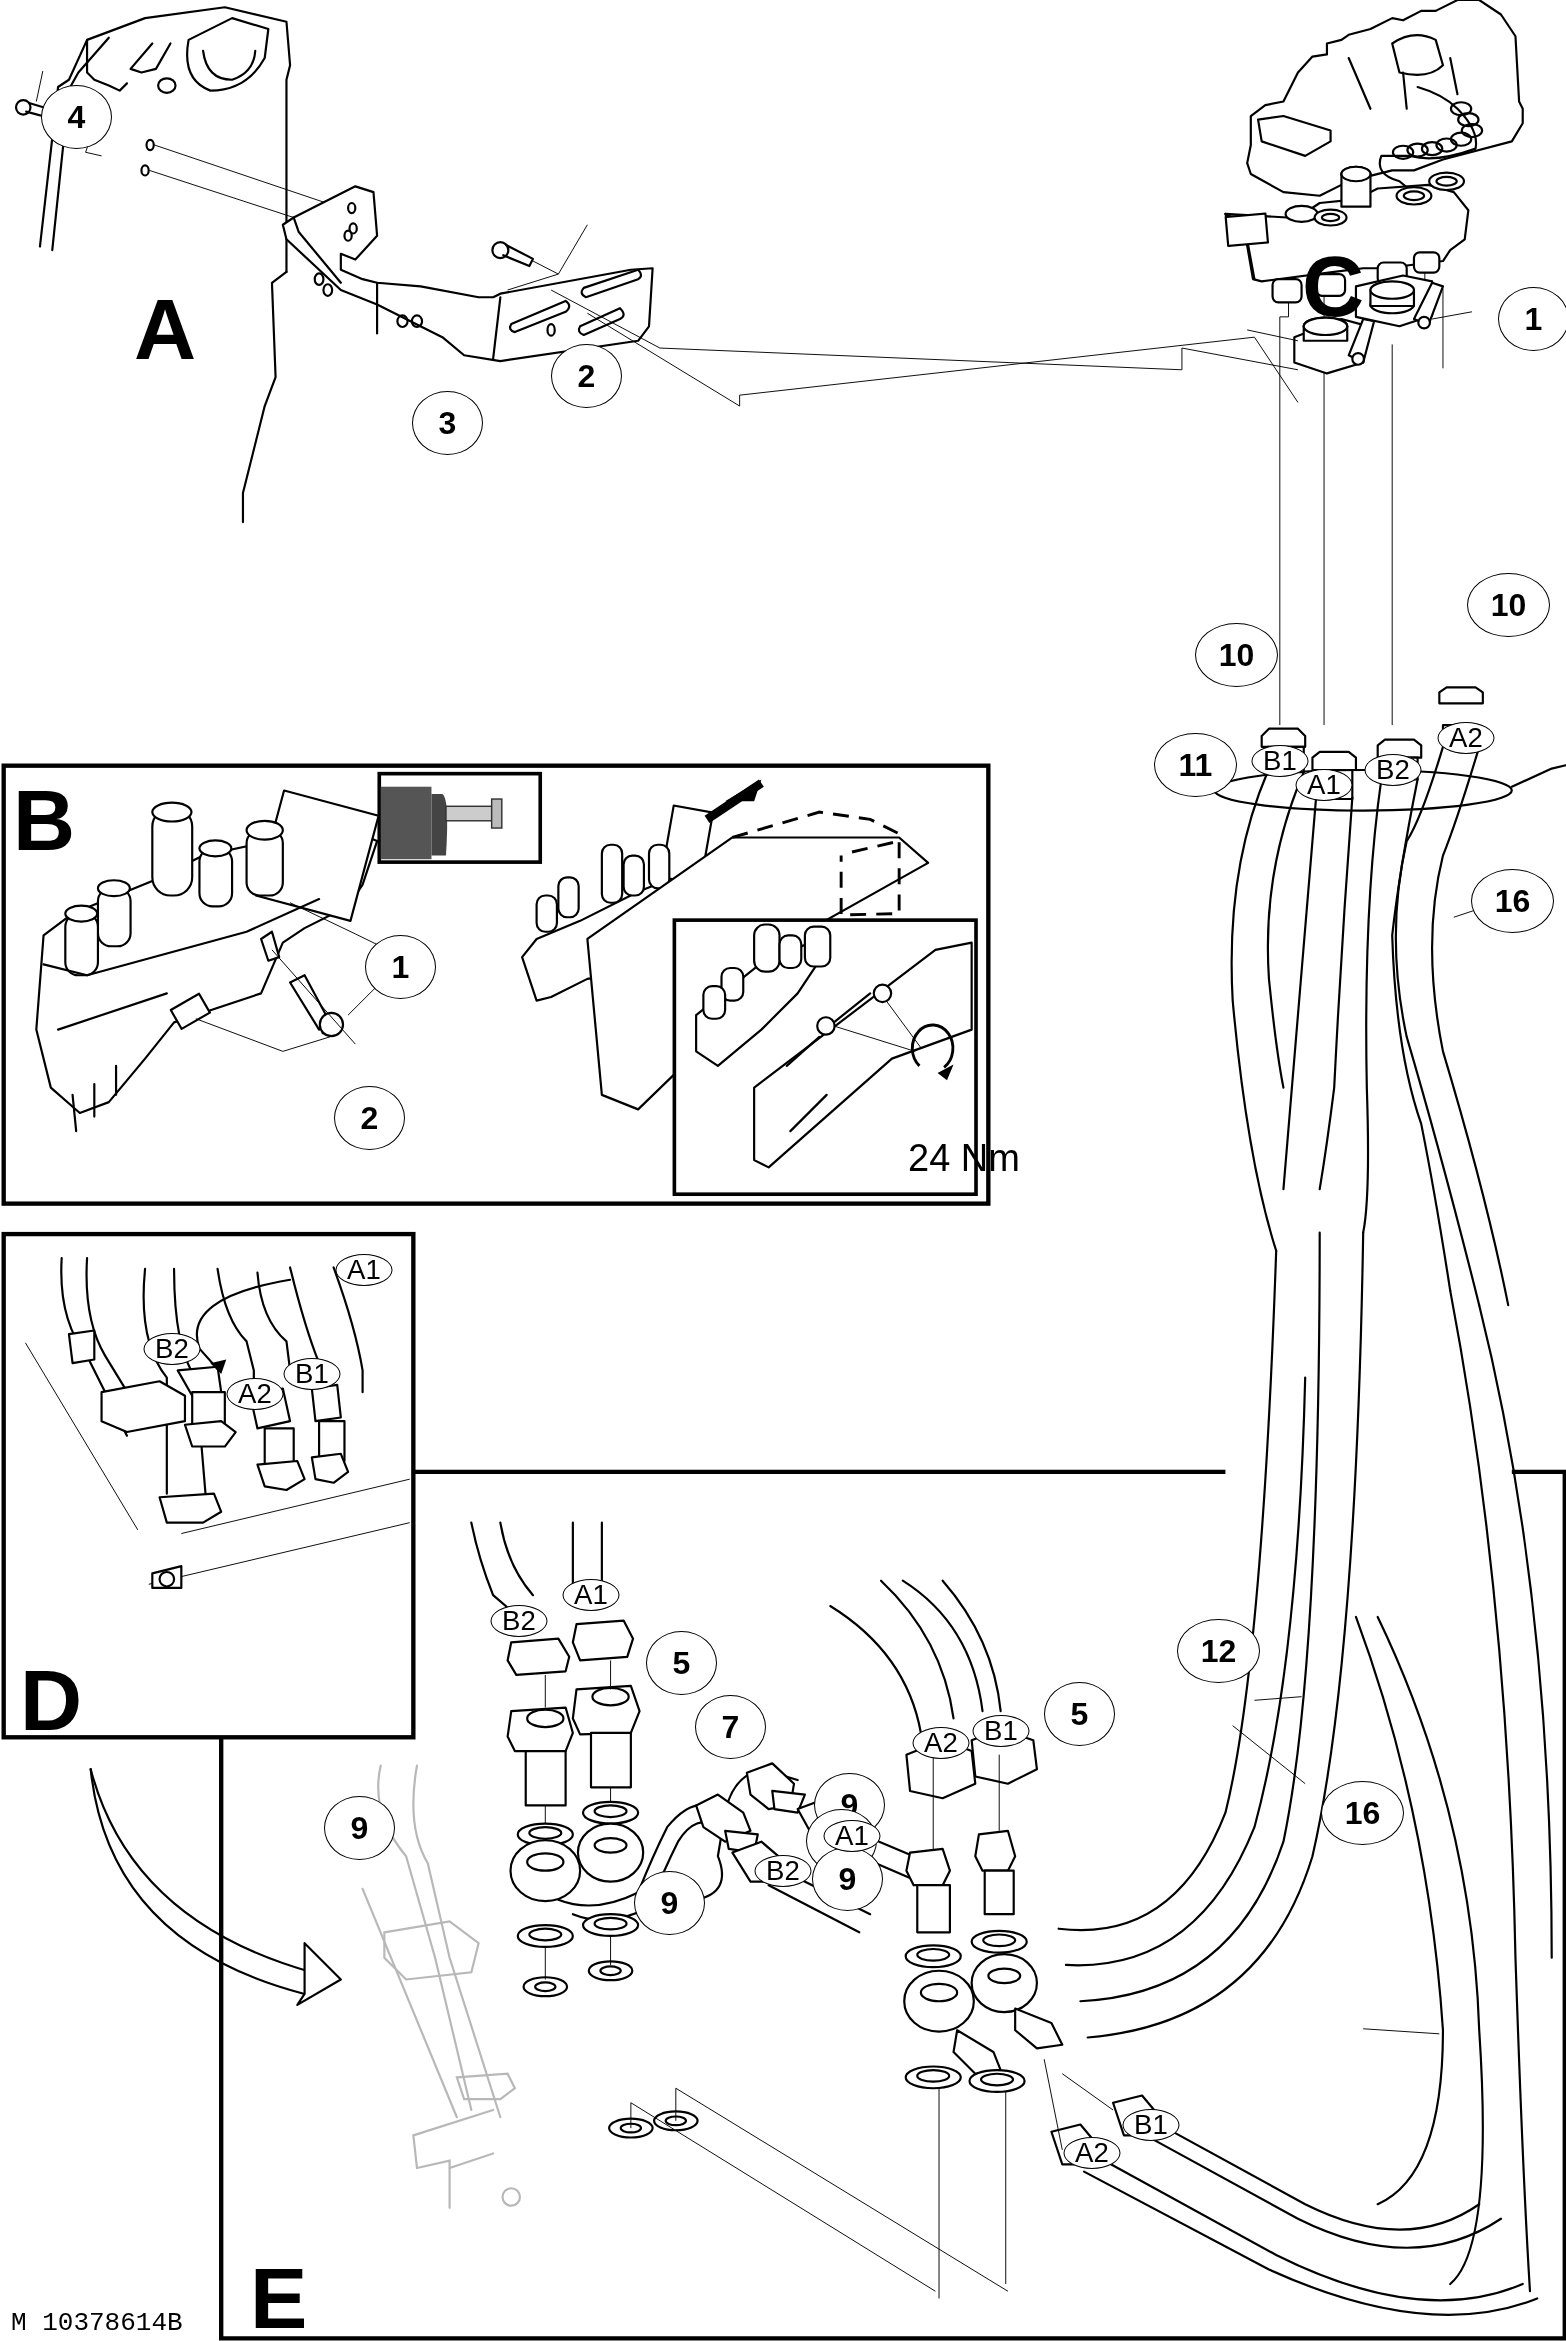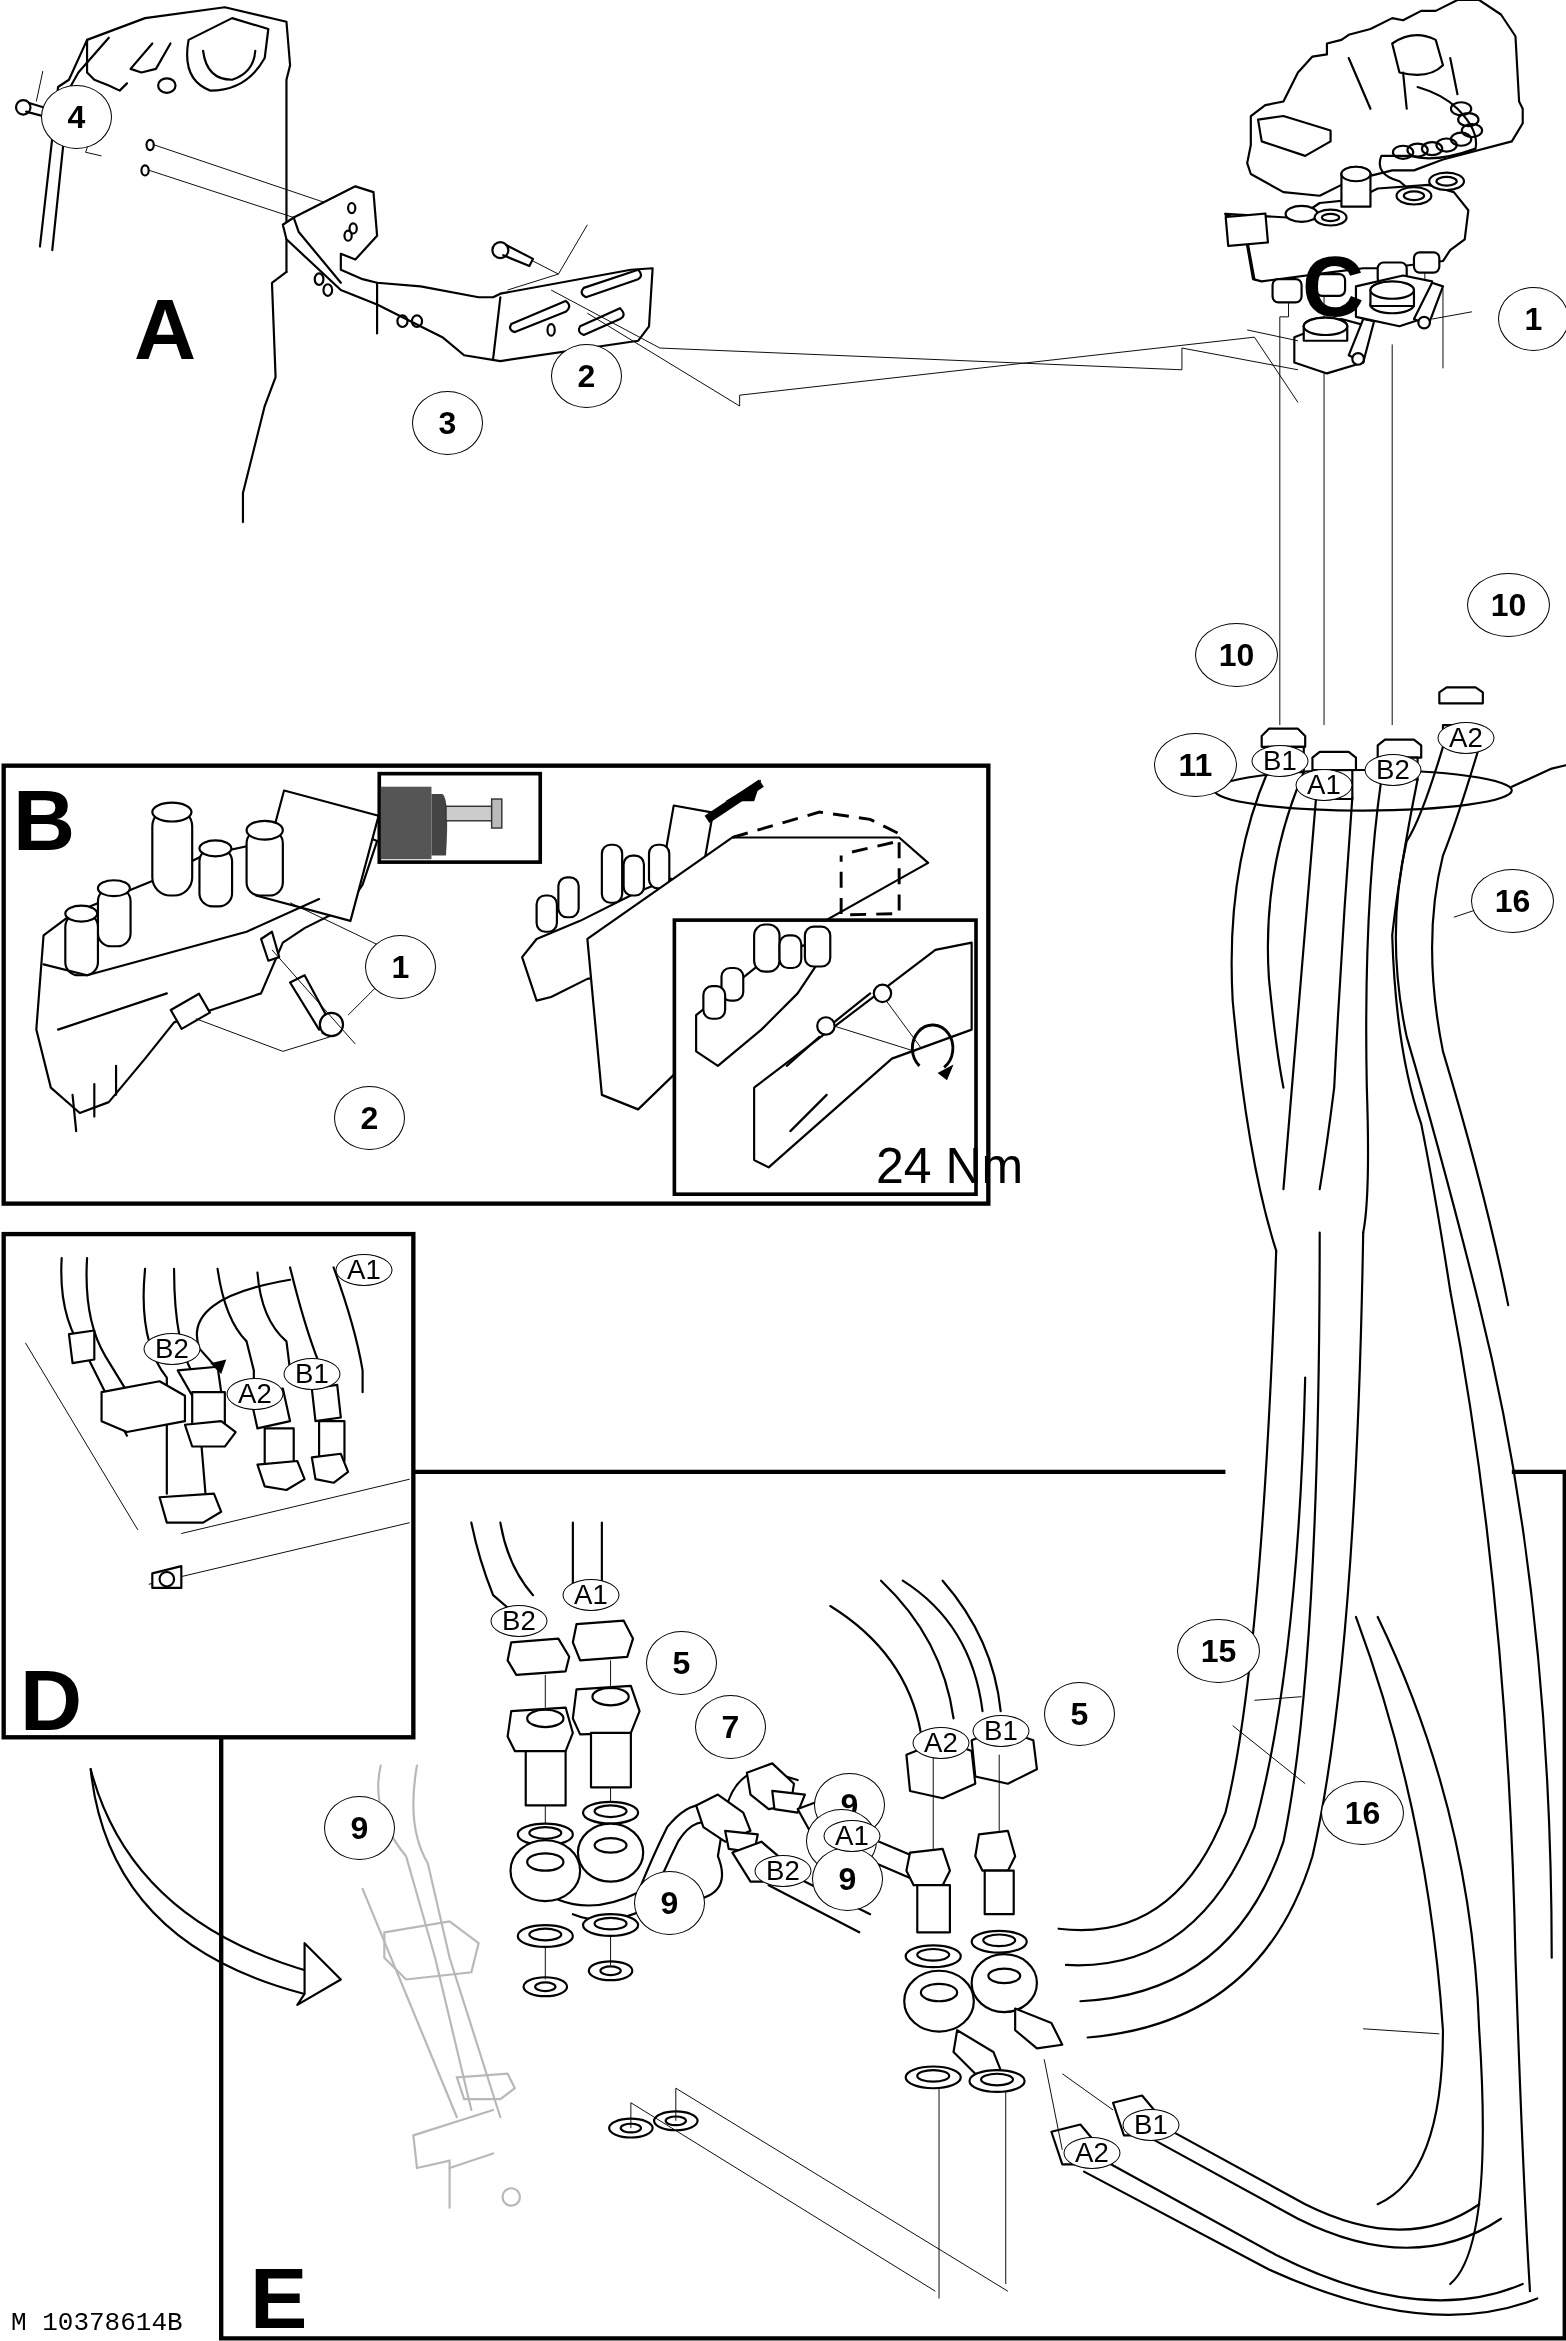--- a/index.html
+++ b/index.html
@@ -15,21 +15,21 @@
   .panel-letter { position: absolute; font-family: "Liberation Sans", sans-serif; font-weight: 700;
                   font-size: 86px; line-height: 1; }
   .callout { position: absolute; width: 71px; height: 64px; margin-left: -36px; margin-top: -32px;
              border: 1.1px solid #000; border-radius: 50%; background: #fff; display: flex;
              align-items: center; justify-content: center; font-weight: 700; font-size: 32px;
              box-sizing: border-box; }
   .callout.wide { width: 83px; }
   .port { position: absolute; height: 32px; margin-top: -16px; padding: 0 7.3px; border: 1.8px solid #000;
           border-radius: 50%; background: #fff; display: flex; align-items: center; justify-content: center;
           font-size: 27.6px; box-sizing: border-box; min-width: 57px; transform: translateX(-50%); }
-  .torque { position: absolute; font-size: 50px; }
+  .torque { position: absolute; font-size: 38px; margin-left: 32px; }
   .docid { position: absolute; font-size: 26px; font-weight: 400; font-family: Liberation Mono, monospace; }
 </style>
 </head>
 <body>
 
 <svg class="art" viewBox="0 0 2161 3230" xmlns="http://www.w3.org/2000/svg">
 
   <g>
 
     <path class="ln" d="M55 340 L80 120 L95 110 L120 55 L200 25 L310 10 L395 30 L400 90 L395 110 L395 375"></path>
@@ -421,21 +421,21 @@
 <div class="callout" style="left:401px; top:967px;">1</div>
 <div class="callout" style="left:370px; top:1118px;">2</div>
 <div class="callout" style="left:682px; top:1663px;">5</div>
 <div class="callout" style="left:731px; top:1727px;">7</div>
 <div class="callout" style="left:360px; top:1828px;">9</div>
 <div class="callout" style="left:670px; top:1903px;">9</div>
 <div class="callout" style="left:1080px; top:1714px;">5</div>
 <div class="callout" style="left:850px; top:1805px;">9</div>
 <div class="callout" style="left:842px; top:1841px;">6</div>
 <div class="callout" style="left:848px; top:1879px;">9</div>
-<div class="callout wide" style="left:1213px; top:1651px;">15</div>
+<div class="callout wide" style="left:1213px; top:1651px;">12</div>
 <div class="callout wide" style="left:1357px; top:1813px;">16</div>
 
 <div class="port" style="left:1280px; top:761px;">B1</div>
 <div class="port" style="left:1324px; top:785px;">A1</div>
 <div class="port" style="left:1393px; top:770px;">B2</div>
 <div class="port" style="left:1466px; top:738px;">A2</div>
 <div class="port" style="left:364px; top:1270px;">A1</div>
 <div class="port" style="left:172px; top:1349px;">B2</div>
 <div class="port" style="left:255px; top:1394px;">A2</div>
 <div class="port" style="left:312px; top:1374px;">B1</div>

